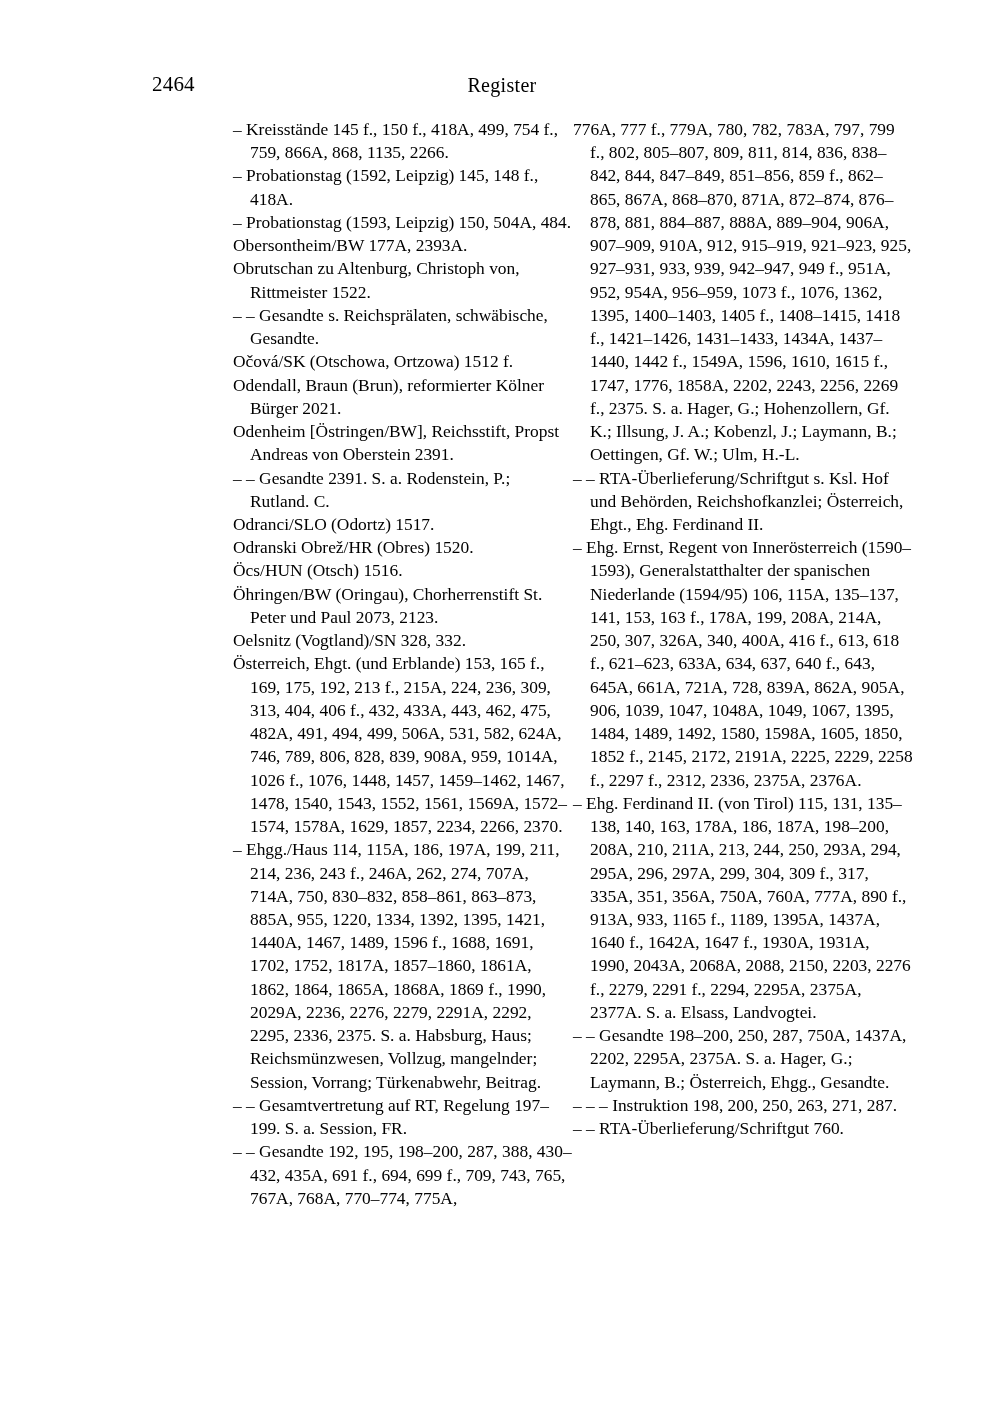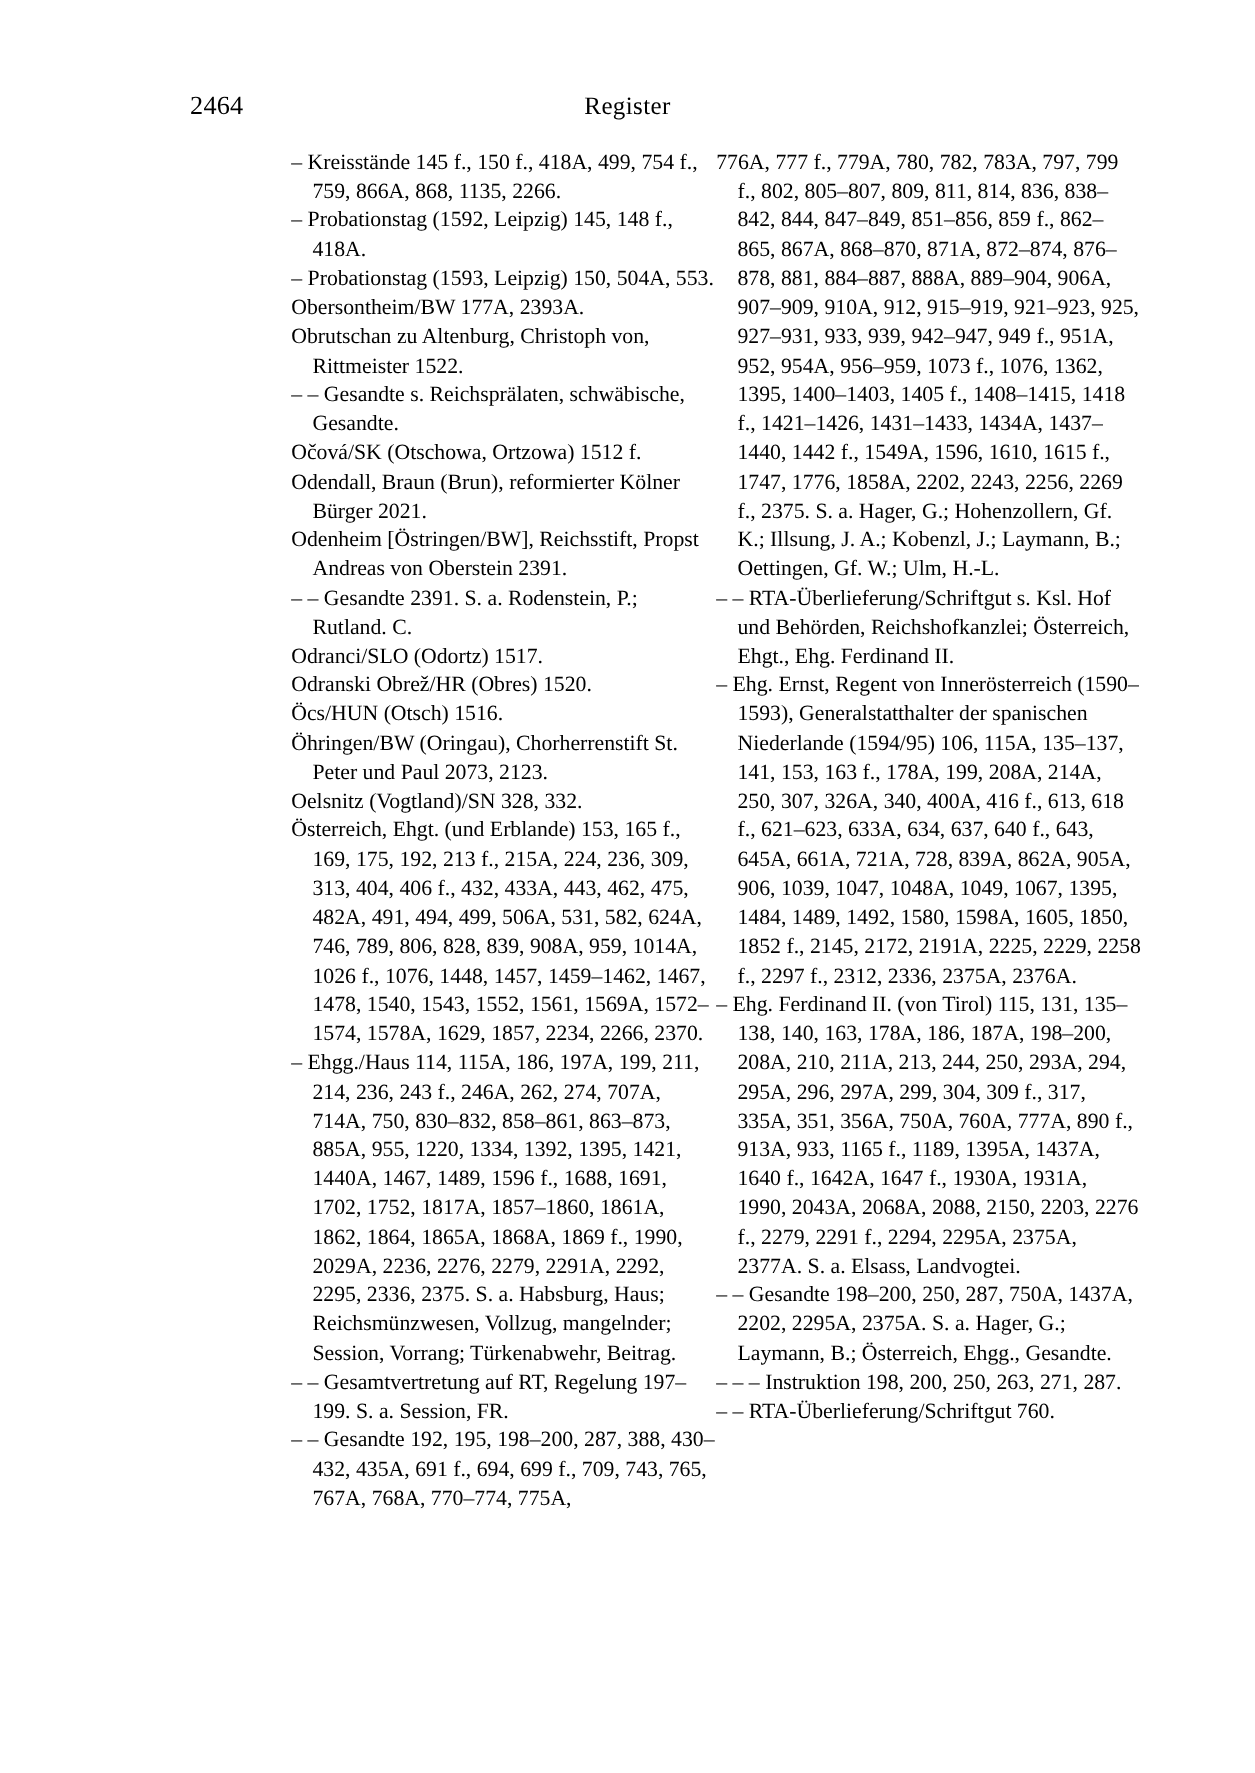--- a/index.html
+++ b/index.html
@@ -72,21 +72,21 @@
 
   <div class="header">
     <div class="folio">2464</div>
     <div class="running-title">Register</div>
   </div>
 
   <div class="columns">
     <div class="column" id="col-left">
         <p class="entry">– Kreisstände  145 f., 150 f., 418A, 499, 754 f., 759, 866A, 868, 1135, 2266.</p>
         <p class="entry">– Probationstag (1592, Leipzig)  145, 148 f., 418A.</p>
-        <p class="entry">– Probationstag (1593, Leipzig)  150, 504A, 553.</p>
+        <p class="entry">– Probationstag (1593, Leipzig)  150, 504A, 484.</p>
         <p class="entry">Obersontheim/BW  177A, 2393A.</p>
         <p class="entry">Obrutschan zu Altenburg, Christoph von, Rittmeister  1522.</p>
         <p class="entry">– – Gesandte  s. Reichsprälaten, schwäbische, Gesandte.</p>
         <p class="entry">Očová/SK (Otschowa, Ortzowa)  1512 f.</p>
         <p class="entry">Odendall, Braun (Brun), reformierter Kölner Bürger  2021.</p>
         <p class="entry">Odenheim [Östringen/BW], Reichsstift, Propst Andreas von Oberstein  2391.</p>
         <p class="entry">– – Gesandte  2391.  S. a. Rodenstein, P.; Rutland. C.</p>
         <p class="entry">Odranci/SLO (Odortz)  1517.</p>
         <p class="entry">Odranski Obrež/HR (Obres)  1520.</p>
         <p class="entry">Öcs/HUN (Otsch)  1516.</p>

